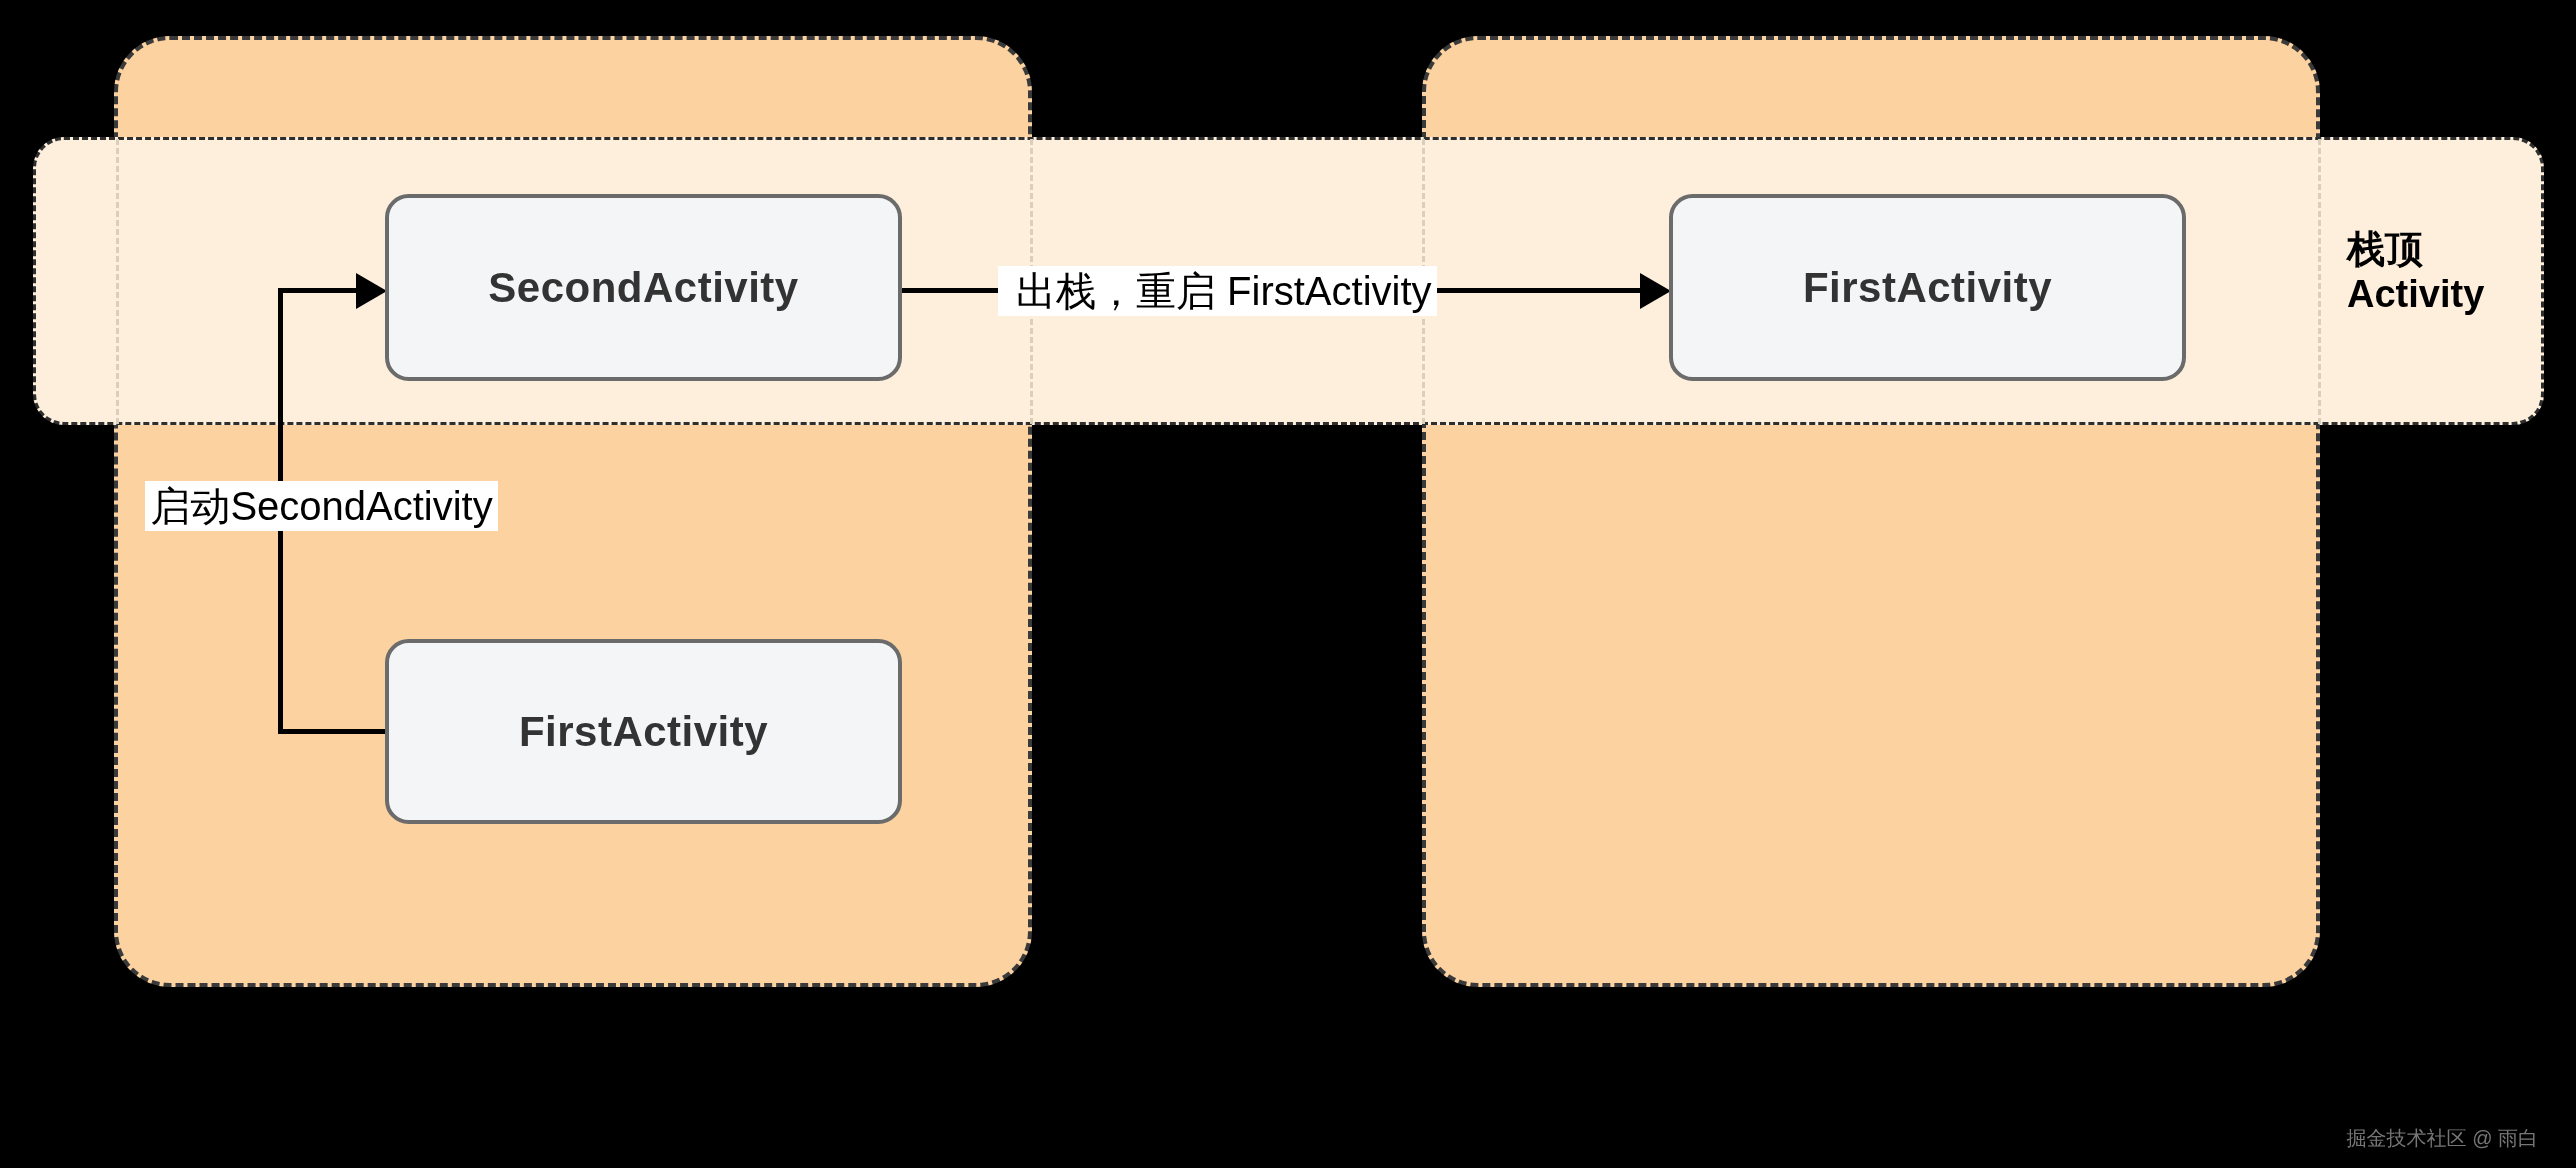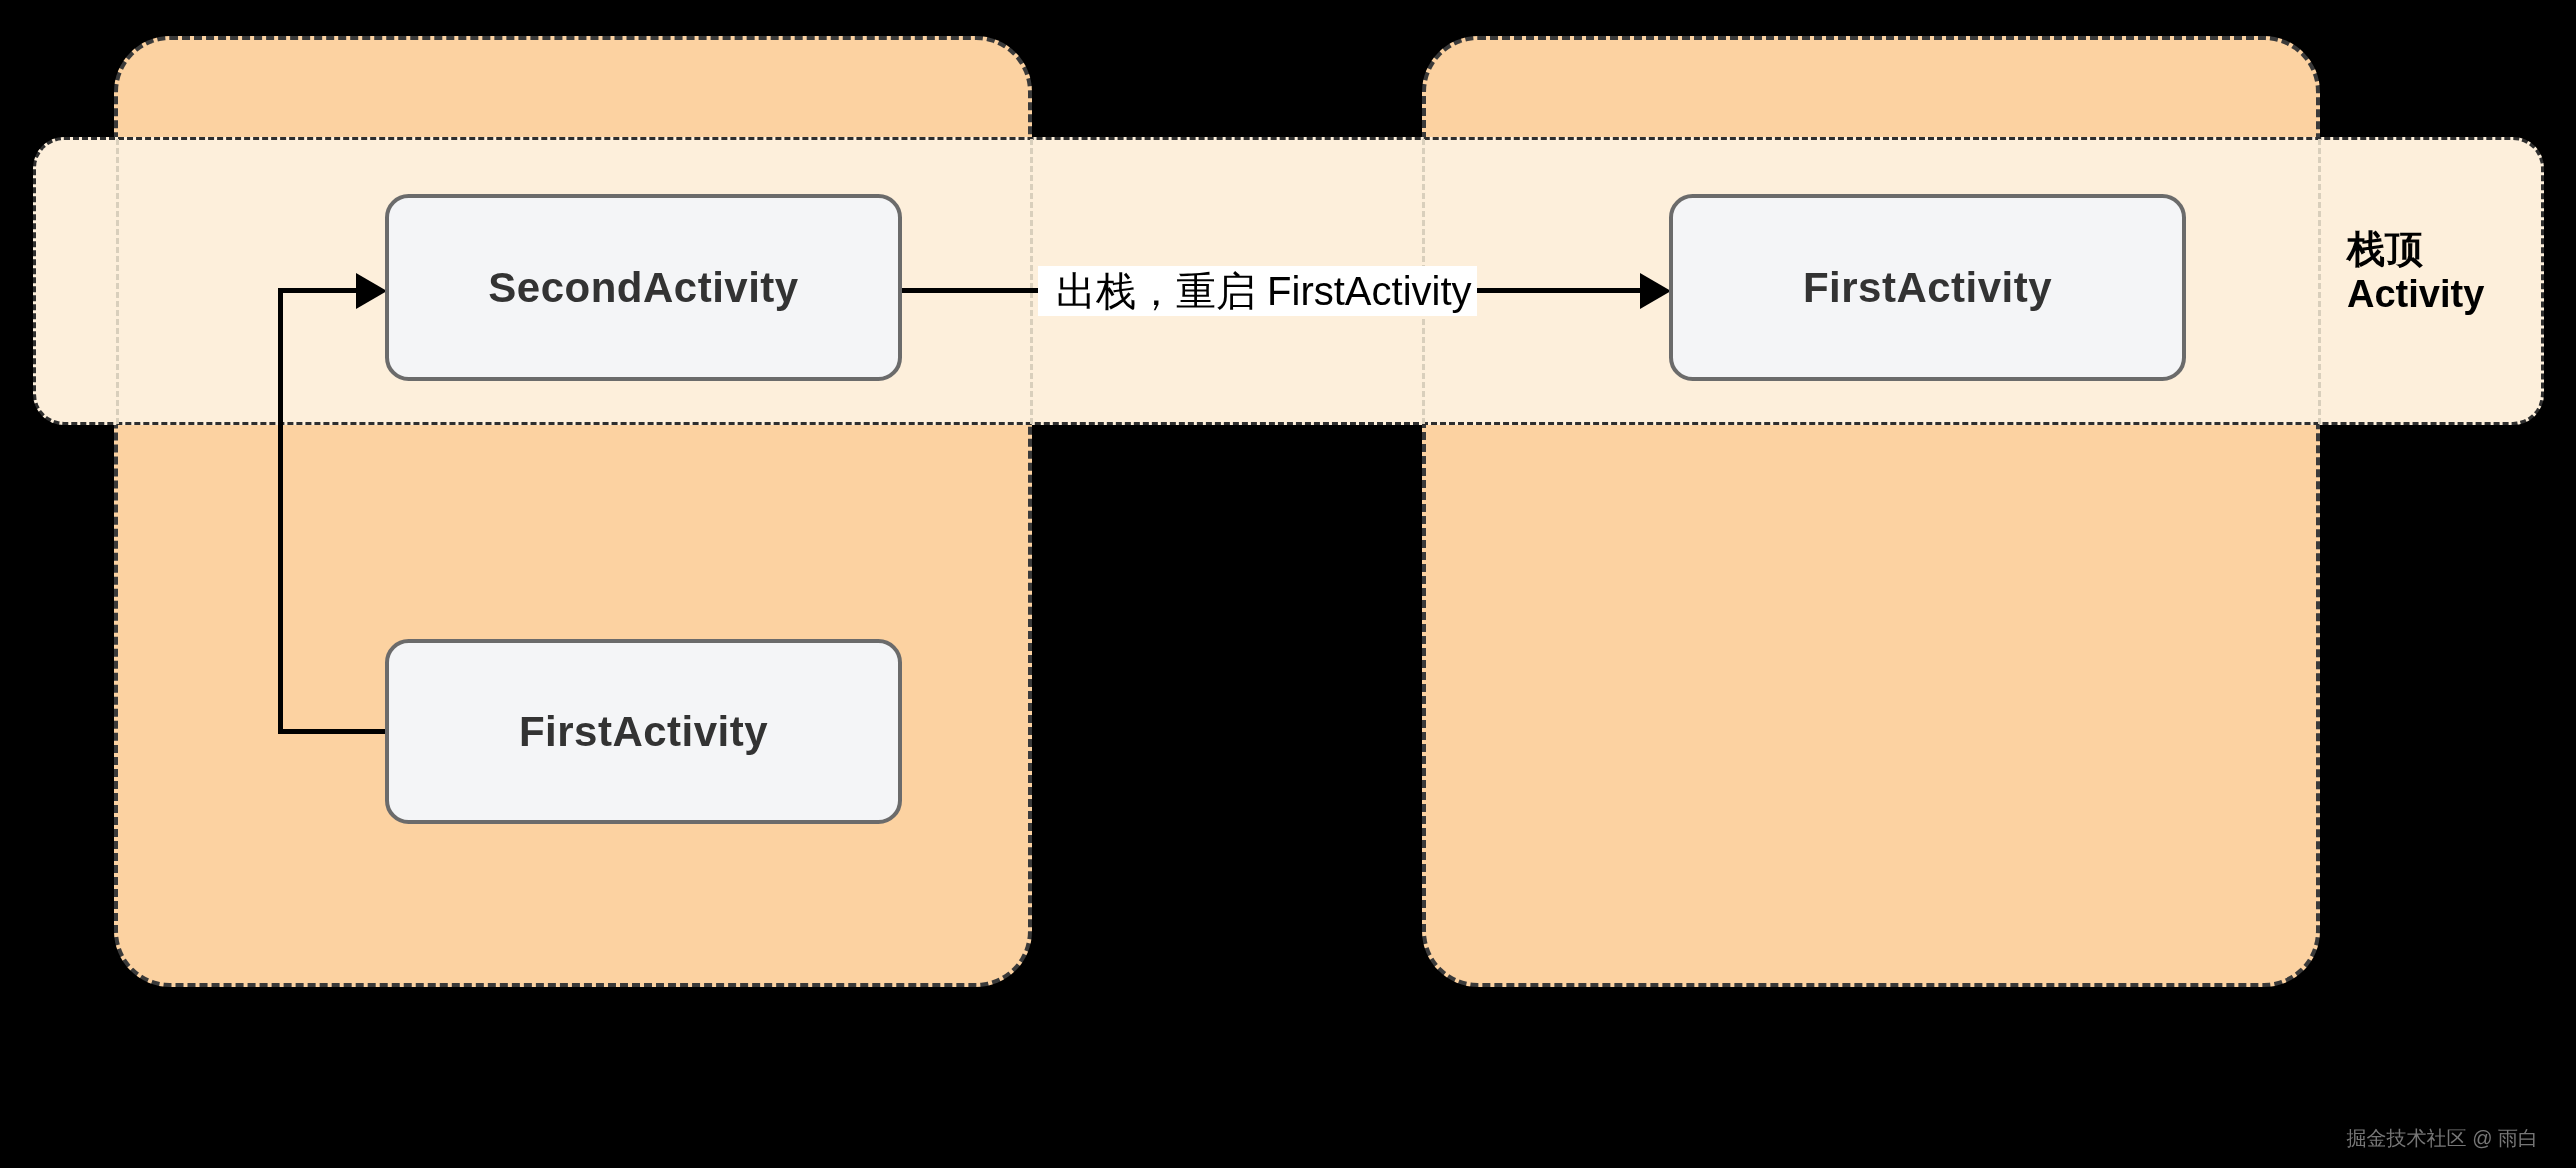--- a/index.html
+++ b/index.html
@@ -100,21 +100,21 @@
   .edge-label {
     position: absolute;
     background: #FFFFFF;
     color: #000000;
     font-size: 40px;
     line-height: 1.08;
     white-space: nowrap;
     padding: 3.6px 5.4px;
   }
   #label-start-second { left: 145px;  top: 481px; }
-  #label-pop-restart  { left: 1038px; top: 266px; padding-left: 18px; }
+  #label-pop-restart  { left: 998px; top: 266px; padding-left: 18px; }
 
   
   #label-stack-top {
     position: absolute;
     left: 2347px;
     top: 227px;
     width: 190px;
     color: #000000;
     font-size: 38px;
     font-weight: bold;
@@ -153,20 +153,21 @@
 
   <div class="line" id="conn-b-h"></div>
   <div class="arrow-head" id="arrow-into-right-first"></div>
 
   <div class="activity-node" id="node-second-activity">SecondActivity</div>
 
   <div class="activity-node" id="node-first-activity-bottom">FirstActivity</div>
 
   <div class="activity-node" id="node-first-activity-right">FirstActivity</div>
 
+  <div class="edge-label" id="label-start-second">启动SecondActivity</div>
 
   <div class="edge-label" id="label-pop-restart">出栈，重启 FirstActivity</div>
 
   <div id="label-stack-top">
     <div>栈顶</div>
     <div>Activity</div>
   </div>
 
   <div id="watermark">掘金技术社区 @ 雨白</div>
 

